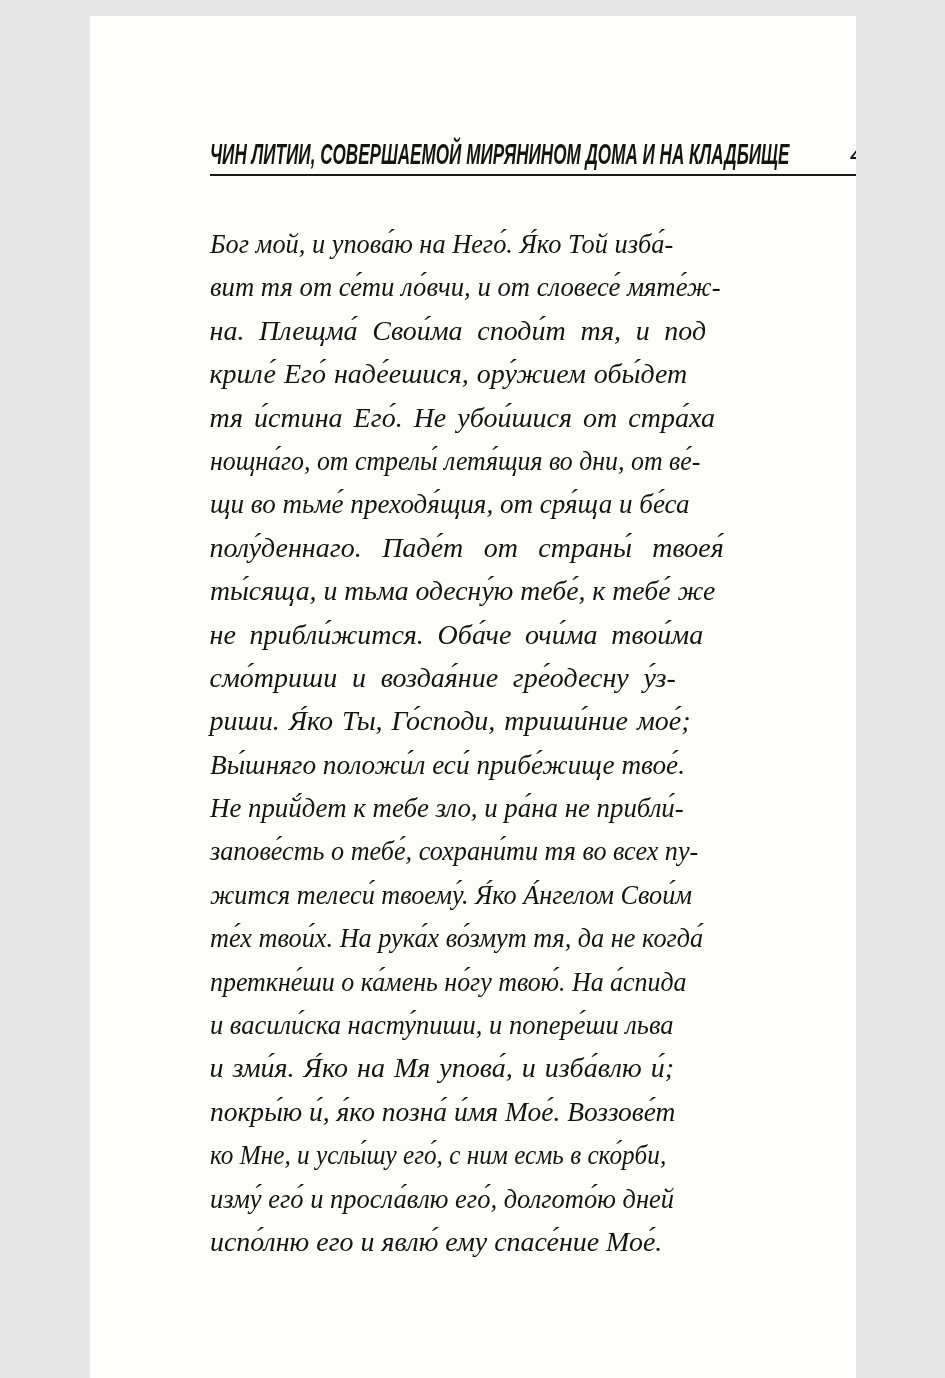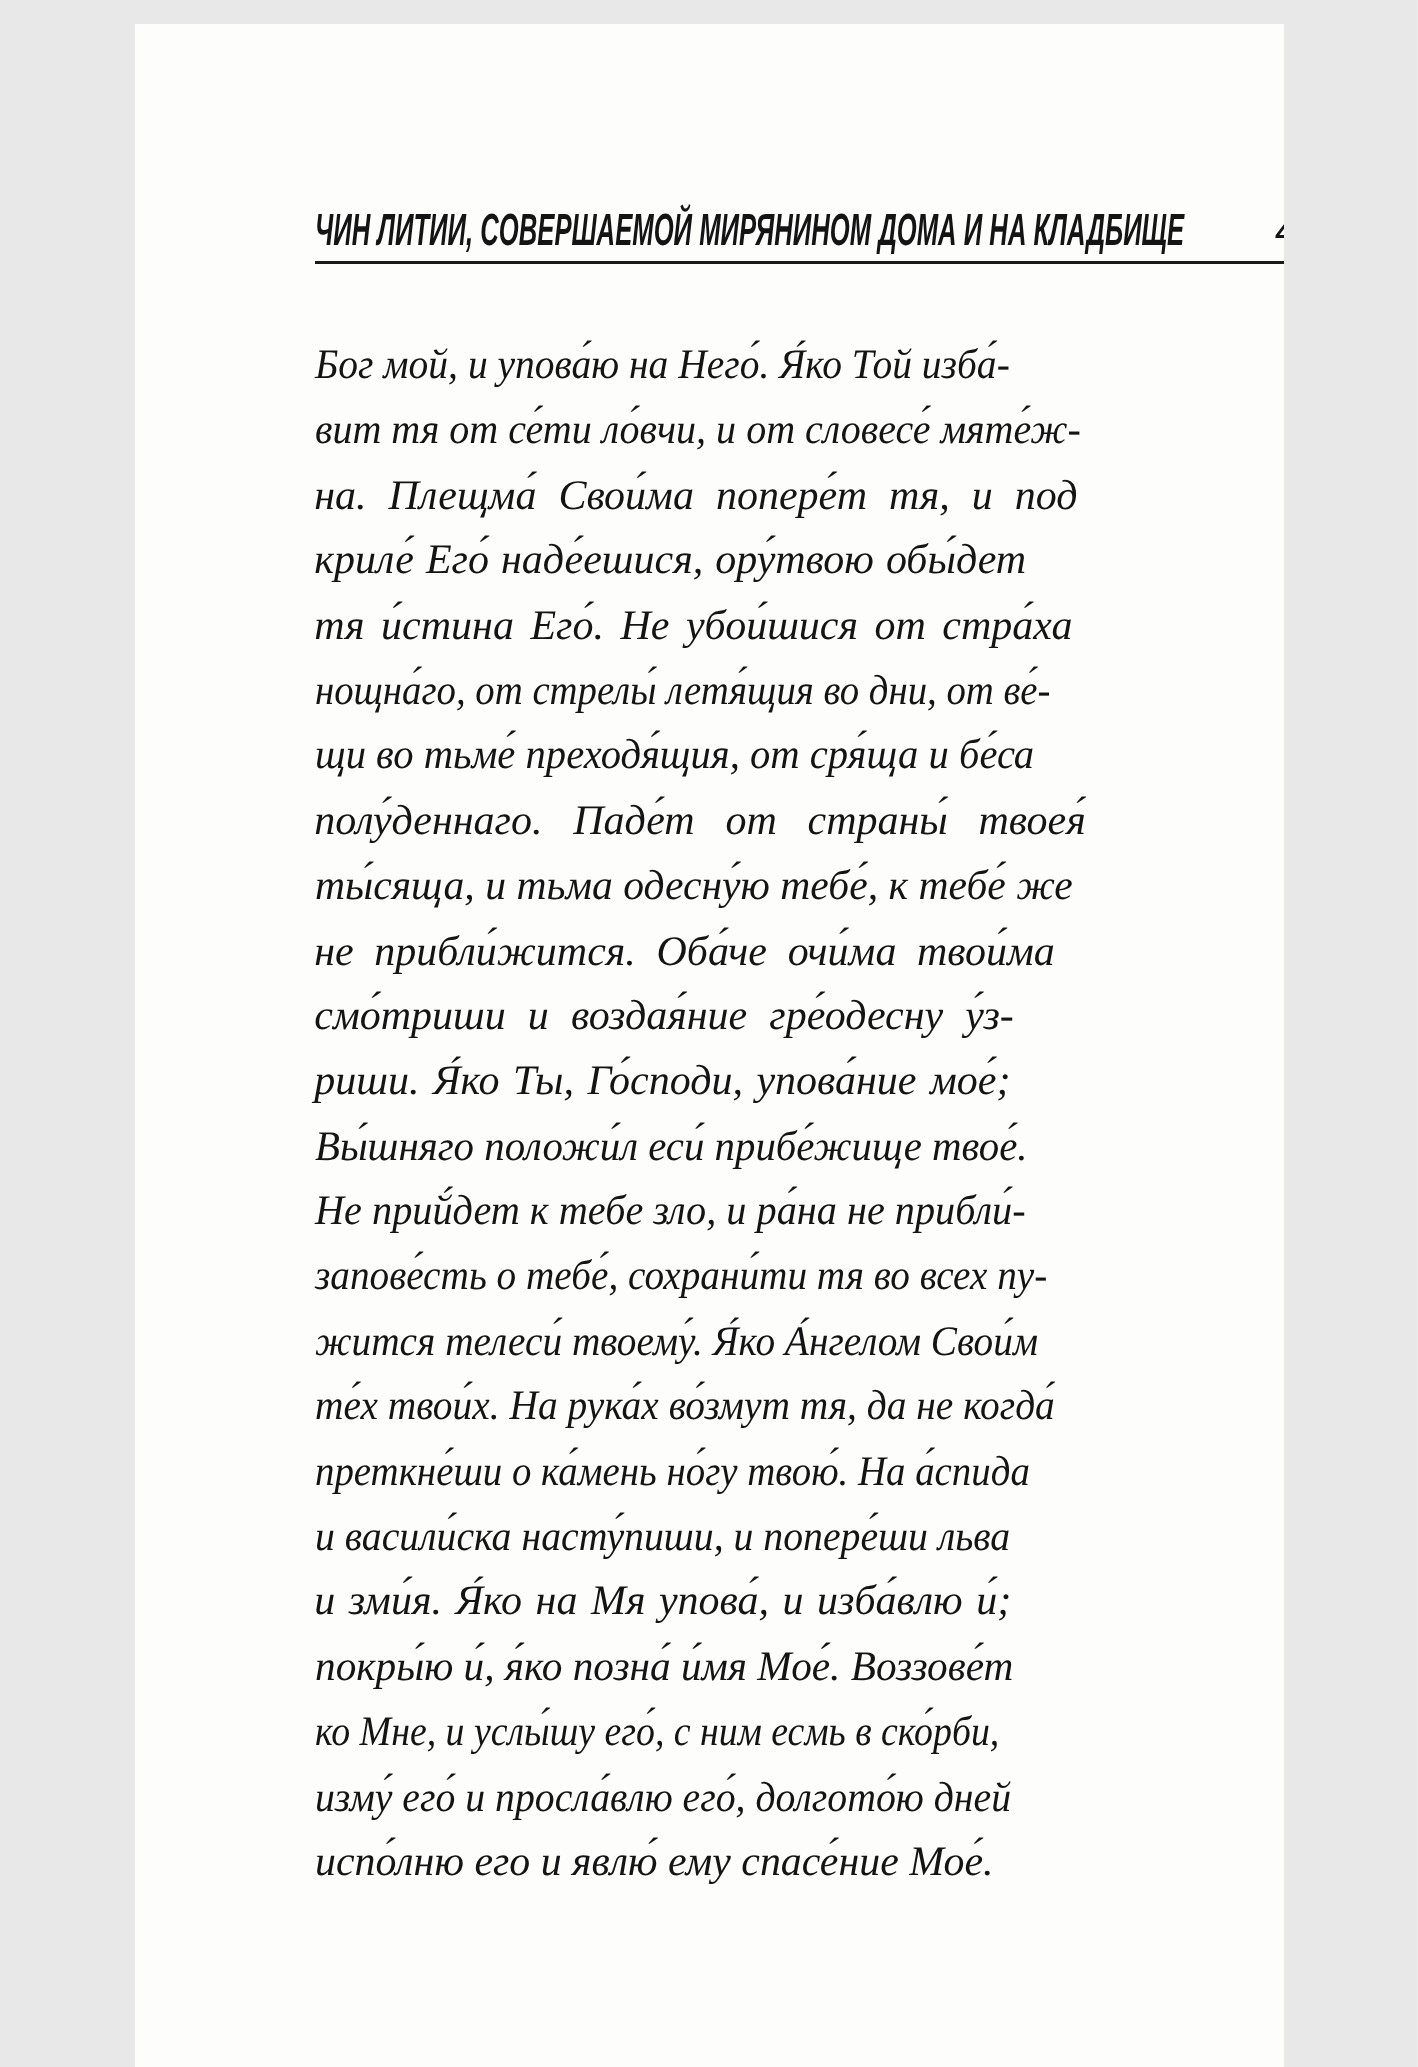--- a/index.html
+++ b/index.html
@@ -88,30 +88,30 @@
   <div class="running-head">
     <div class="running-title" style="transform: scaleX(0.570305);">ЧИН ЛИТИИ, СОВЕРШАЕМОЙ МИРЯНИНОМ ДОМА И НА КЛАДБИЩЕ</div>
     <div class="page-number">47</div>
   </div>
 
   <div class="head-rule"></div>
 
   <div class="psalm-text">
       <div class="line"><span style="transform: scaleX(0.941011);">Бог мой, и упова́ю на Него́. Я́ко Той изба́-</span></div>
       <div class="line"><span style="transform: scaleX(0.953058);">вит тя от се́ти ло́вчи, и от словесе́ мяте́ж-</span></div>
-      <div class="line"><span style="word-spacing: 7.66667px;">на. Плещма́ Свои́ма попере́т тя, и под</span></div>
-      <div class="line"><span style="word-spacing: 1px;">криле́ Его́ наде́ешися, ору́твою обы́дет</span></div>
+      <div class="line"><span style="word-spacing: 7.66667px;">на. Плещма́ Свои́ма споди́т тя, и под</span></div>
+      <div class="line"><span style="word-spacing: 1px;">криле́ Его́ наде́ешися, ору́жием обы́дет</span></div>
       <div class="line"><span style="word-spacing: 4px;">тя и́стина Его́. Не убои́шися от стра́ха</span></div>
       <div class="line"><span style="transform: scaleX(0.922865);">нощна́го, от стрелы́ летя́щия во дни, от ве́-</span></div>
       <div class="line"><span style="transform: scaleX(0.966811);">щи во тьме́ преходя́щия, от сря́ща и бе́са</span></div>
       <div class="line"><span style="word-spacing: 13.5px;">полу́деннаго. Паде́т от страны́ твоея́</span></div>
       <div class="line"><span style="transform: scaleX(0.991124);">ты́сяща, и тьма одесну́ю тебе́, к тебе́ же</span></div>
       <div class="line"><span style="word-spacing: 6.75px;">не прибли́жится. Оба́че очи́ма твои́ма</span></div>
       <div class="line"><span style="word-spacing: 7.75px;">смо́триши и воздая́ние гре́одесну у́з-</span></div>
-      <div class="line"><span style="word-spacing: 2px;">риши. Я́ко Ты, Го́споди, упова́ние мое́;</span></div>
+      <div class="line"><span style="word-spacing: 2px;">риши. Я́ко Ты, Го́споди, триши́ние мое́;</span></div>
       <div class="line"><span style="transform: scaleX(0.972424);">Вы́шняго положи́л еси́ прибе́жище твое́.</span></div>
       <div class="line"><span style="transform: scaleX(0.958512);">Не прий́дет к тебе зло, и ра́на не прибли́-</span></div>
       <div class="line"><span style="transform: scaleX(0.934449);">запове́сть о тебе́, сохрани́ти тя во всех пу-</span></div>
       <div class="line"><span style="transform: scaleX(0.935754);">жится телеси́ твоему́. Я́ко А́нгелом Свои́м</span></div>
       <div class="line"><span style="transform: scaleX(0.938375);">те́х твои́х. На рука́х во́змут тя, да не когда́</span></div>
       <div class="line"><span style="transform: scaleX(0.925414);">преткне́ши о ка́мень но́гу твою́. На а́спида</span></div>
       <div class="line"><span style="transform: scaleX(0.946328);">и васили́ска насту́пиши, и попере́ши льва</span></div>
       <div class="line"><span style="word-spacing: 2px;">и зми́я. Я́ко на Мя упова́, и изба́влю и́;</span></div>
       <div class="line"><span style="transform: scaleX(0.982405);">покры́ю и́, я́ко позна́ и́мя Мое́. Воззове́т</span></div>
       <div class="line"><span style="transform: scaleX(0.900538);">ко Мне, и услы́шу его́, с ним есмь в ско́рби,</span></div>

